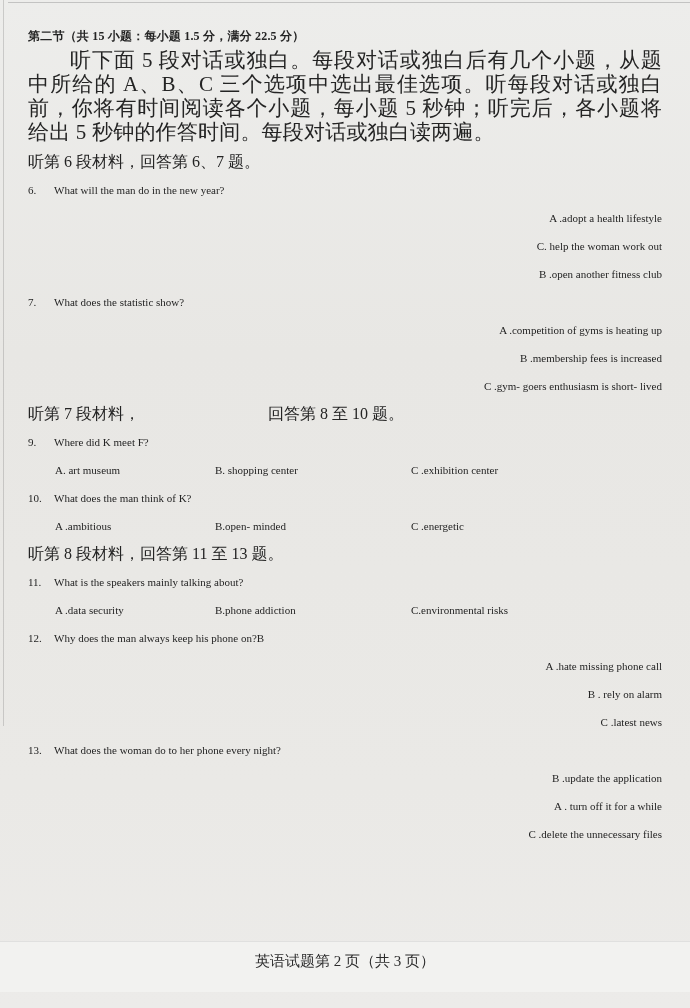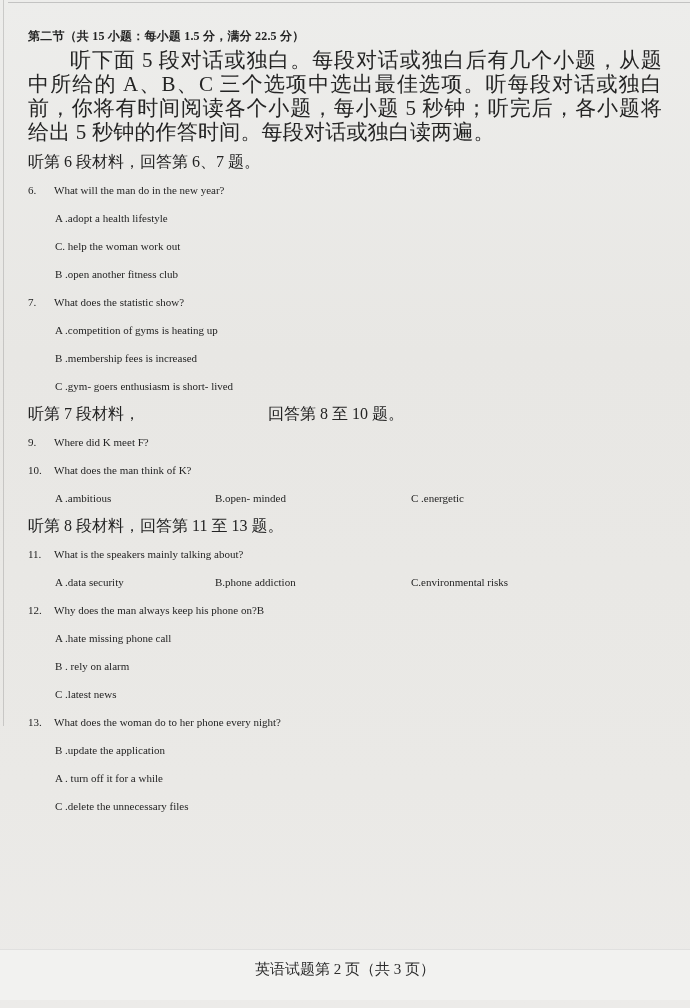--- a/index.html
+++ b/index.html
@@ -61,31 +61,32 @@
     display: inline-block;
     width: 128px;
   }
   .q-num {
     display: inline-block;
     min-width: 20px;
     margin-right: 6px;
   }
   .opt-stacked {
     padding-left: 27px;
+    text-align: right;
   }
   .opt-row {
     display: flex;
     padding-left: 27px;
   }
   .opt-row .col1 { width: 160px; flex: 0 0 auto; }
   .opt-row .col2 { width: 196px; flex: 0 0 auto; }
   .opt-row .col3 { flex: 1 1 auto; }
   .footer-strip {
     position: absolute;
-    left: 0; right: 0; bottom: 8px;
+    left: 0; right: 0; bottom: 16px;
     height: 50px;
     background: #f2f2f0;
     border-top: 1px solid rgba(0,0,0,0.07);
   }
   .footer-text {
     margin-top: 8px;
     text-align: center;
     font-size: 15px;
     line-height: 22px;
     color: #2c2c2c;
@@ -126,20 +127,25 @@
 
   <div class="line material">
     <span>听第 7 段材料，</span><span class="gap-spacer"></span><span>回答第 8 至 10 题。</span>
   </div>
 
 
   <div>
     <div class="line">
       <span class="q-num">9.</span><span>Where did K meet F?</span>
     </div>
+    <div class="line opt-row">
+      <span class="col1">A. art museum</span>
+      <span class="col2">B. shopping center</span>
+      <span class="col3">C .exhibition center</span>
+    </div>
   </div>
 
   <div>
     <div class="line">
       <span class="q-num">10.</span><span>What does the man think of K?</span>
     </div>
     <div class="line opt-row">
       <span class="col1">A .ambitious</span>
       <span class="col2">B.open- minded</span>
       <span class="col3">C .energetic</span>

